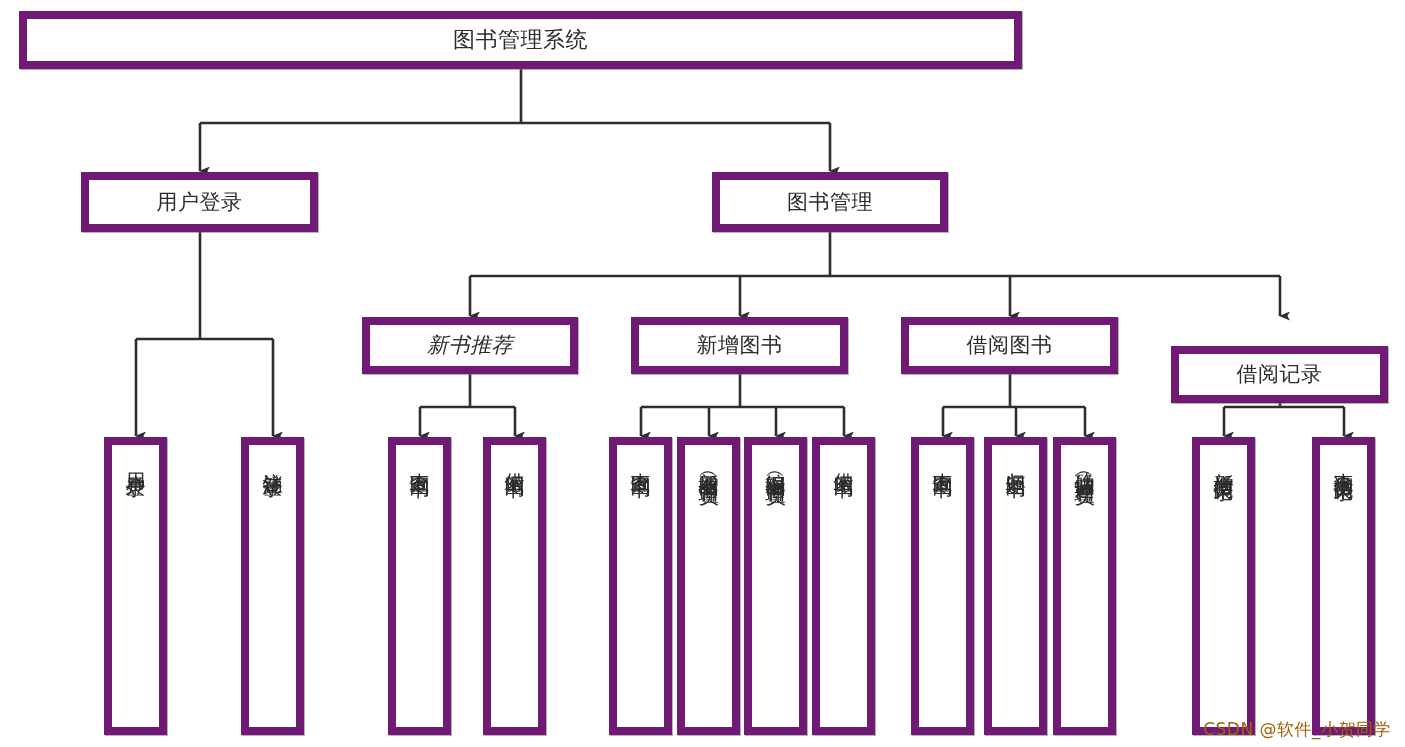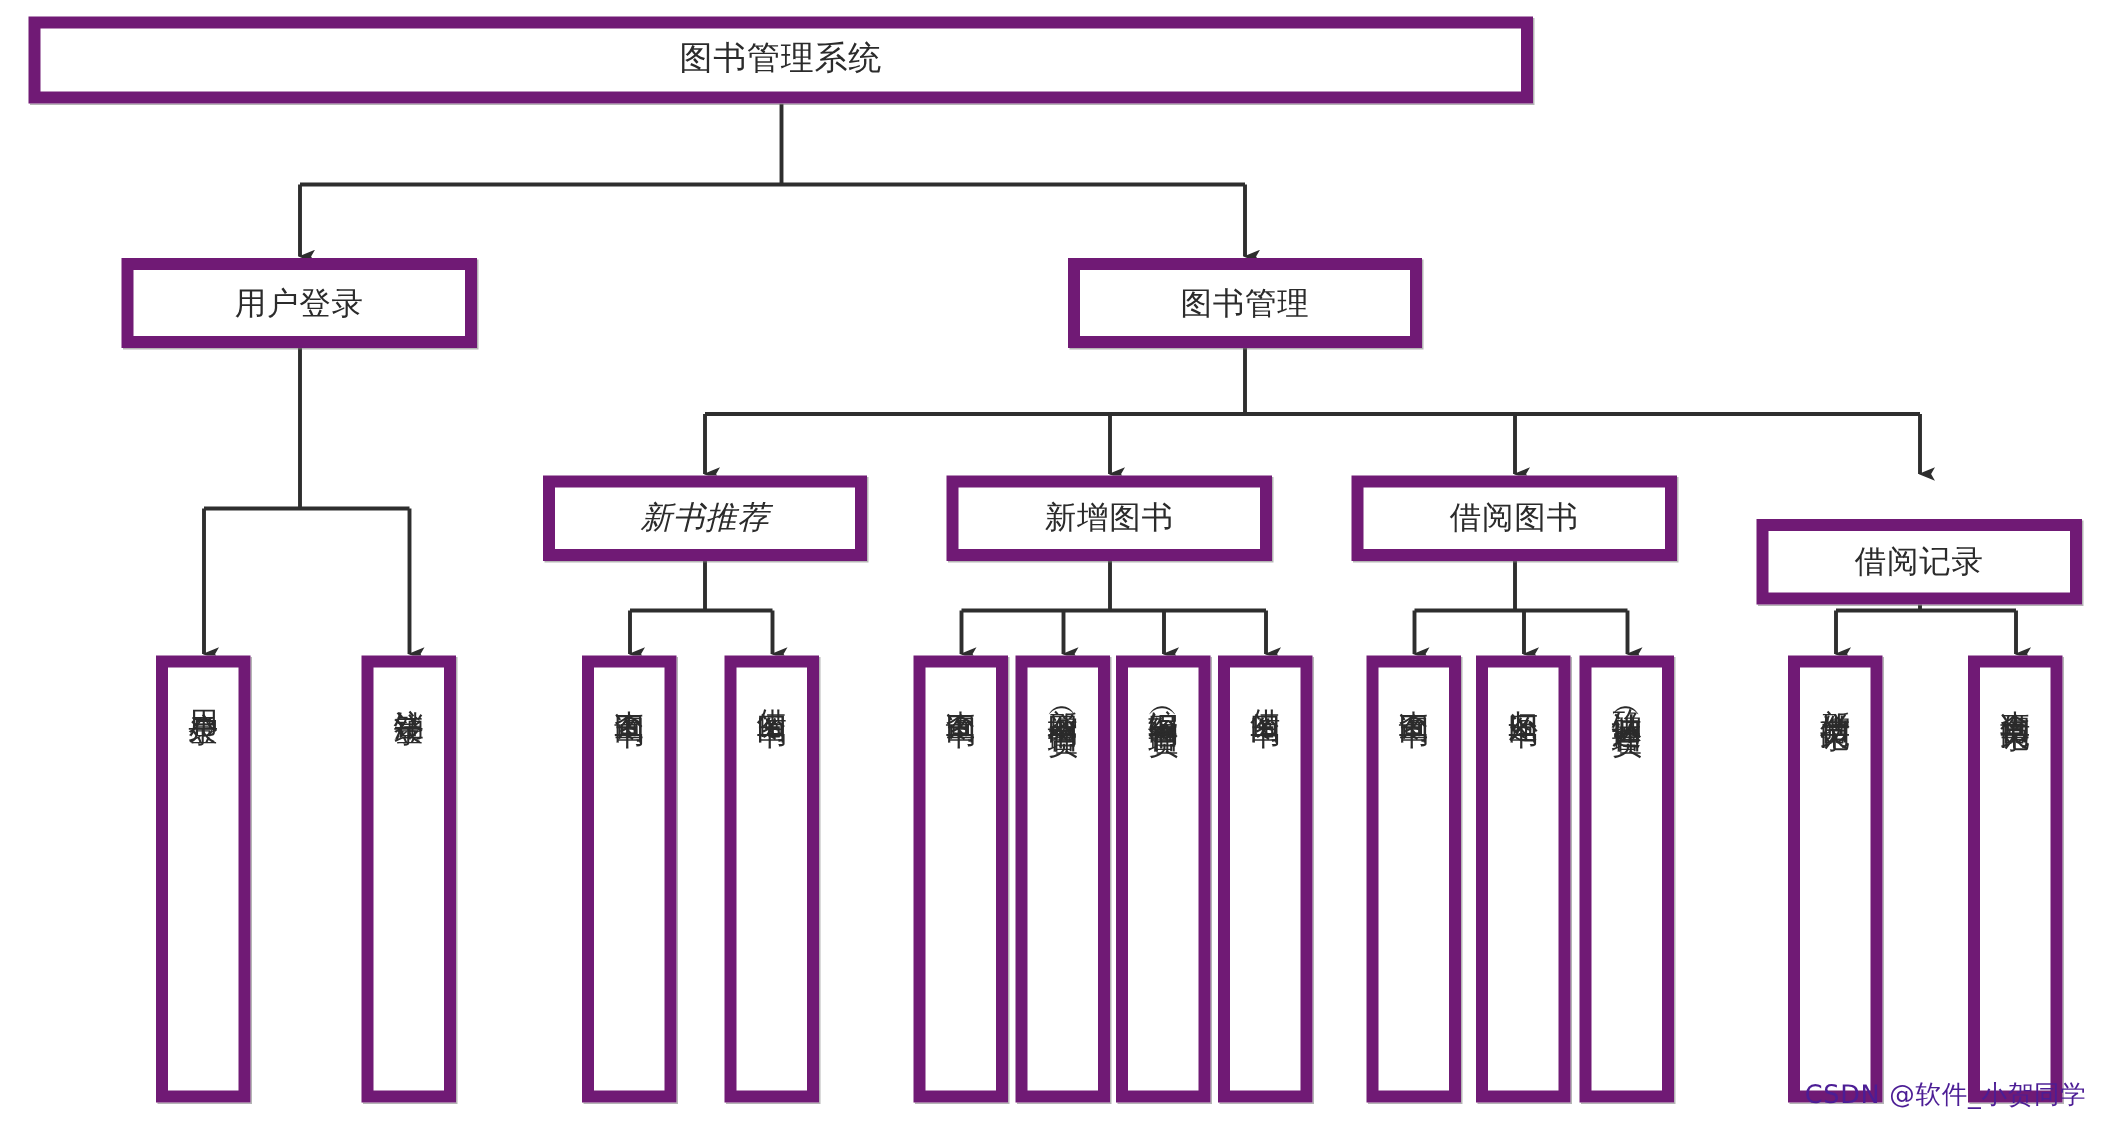--- a/index.html
+++ b/index.html
@@ -62,21 +62,21 @@
     font-size: 20px;
     line-height: 1.35;
     letter-spacing: 2px;
     white-space: nowrap;
   }
   #watermark {
     position: absolute;
     right: 14px;
     bottom: 6px;
     font-size: 17px;
-    color: #4c1d95;
+    color: #a16207;
     letter-spacing: 0.5px;
     z-index: 6;
     white-space: nowrap;
     font-family: "DejaVu Sans", "Liberation Sans", sans-serif;
   }
 </style>
 </head>
 <body>
 
 <div id="diagram-root">

